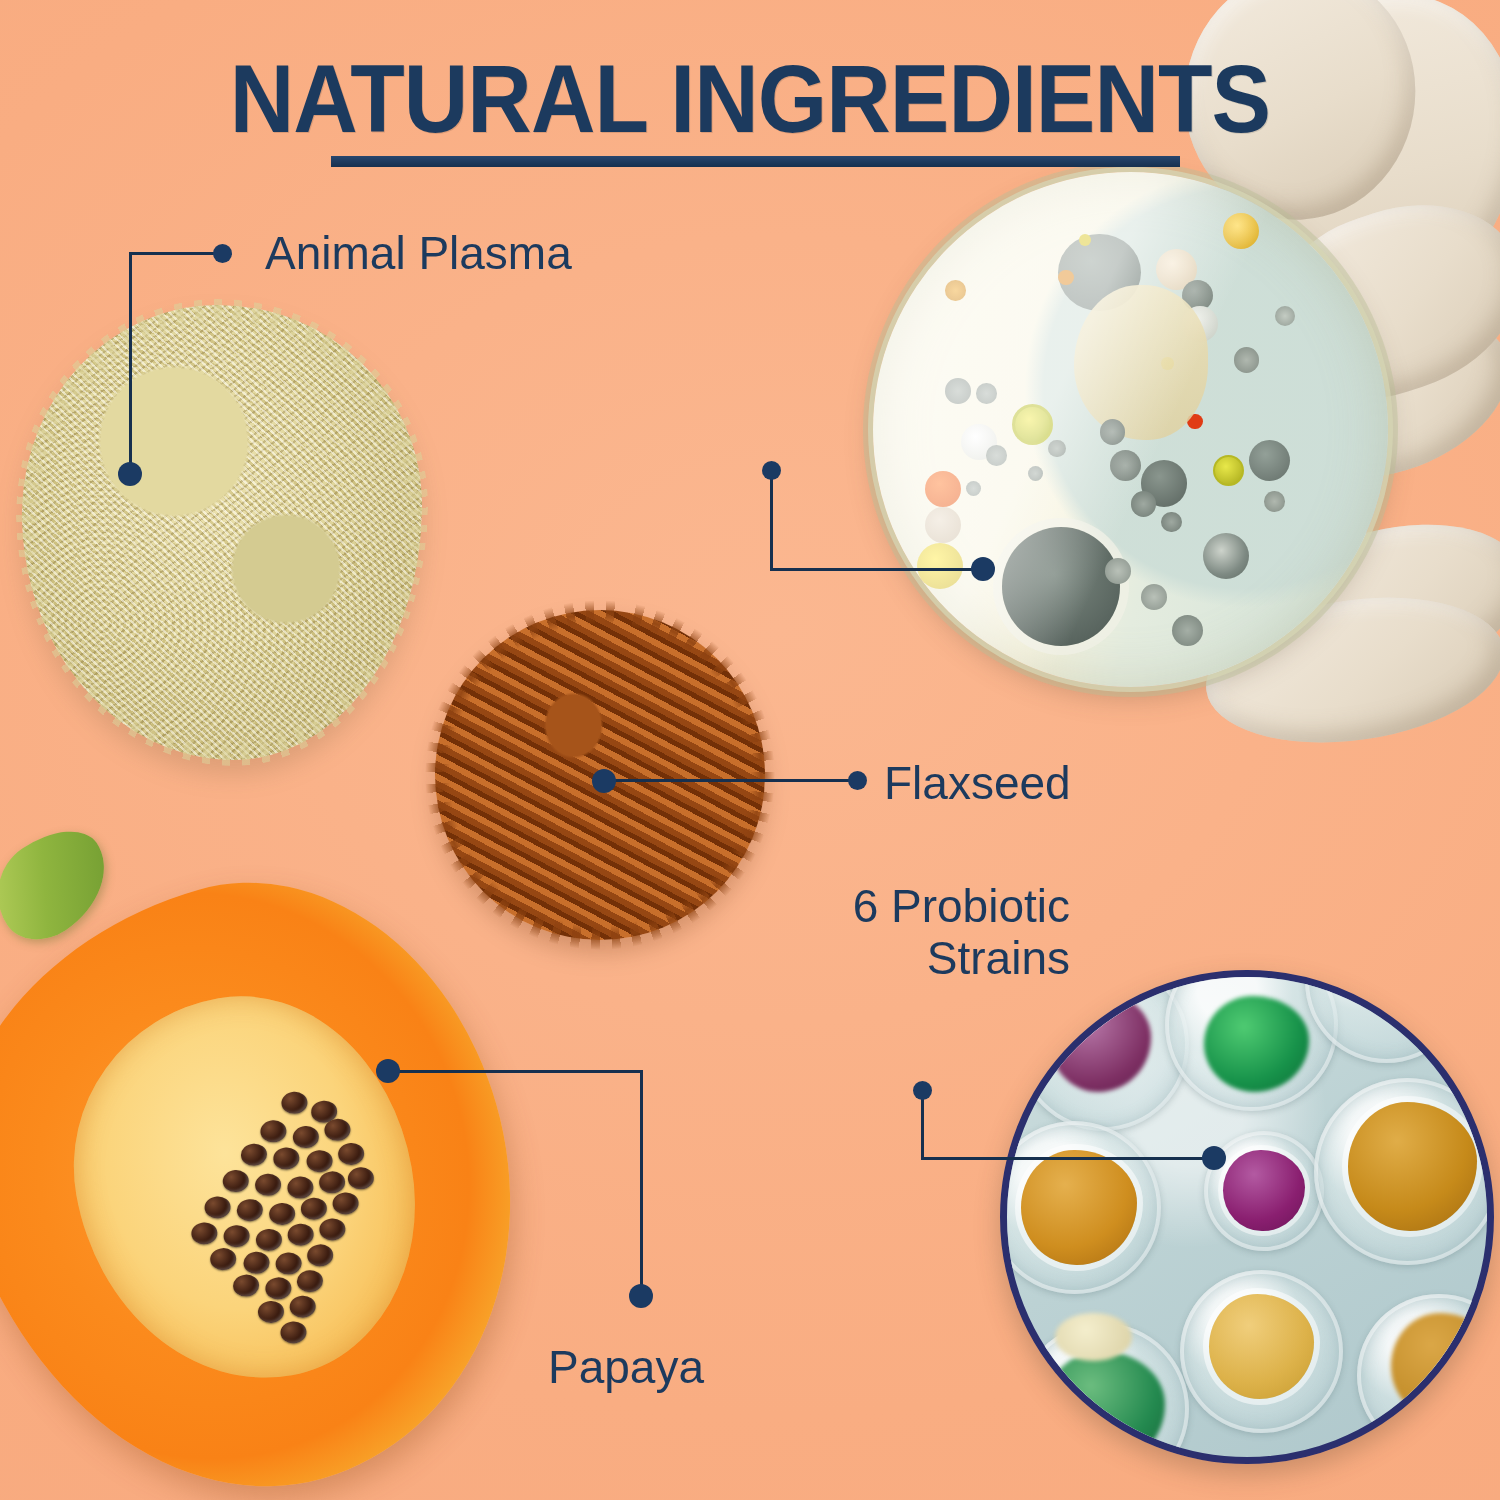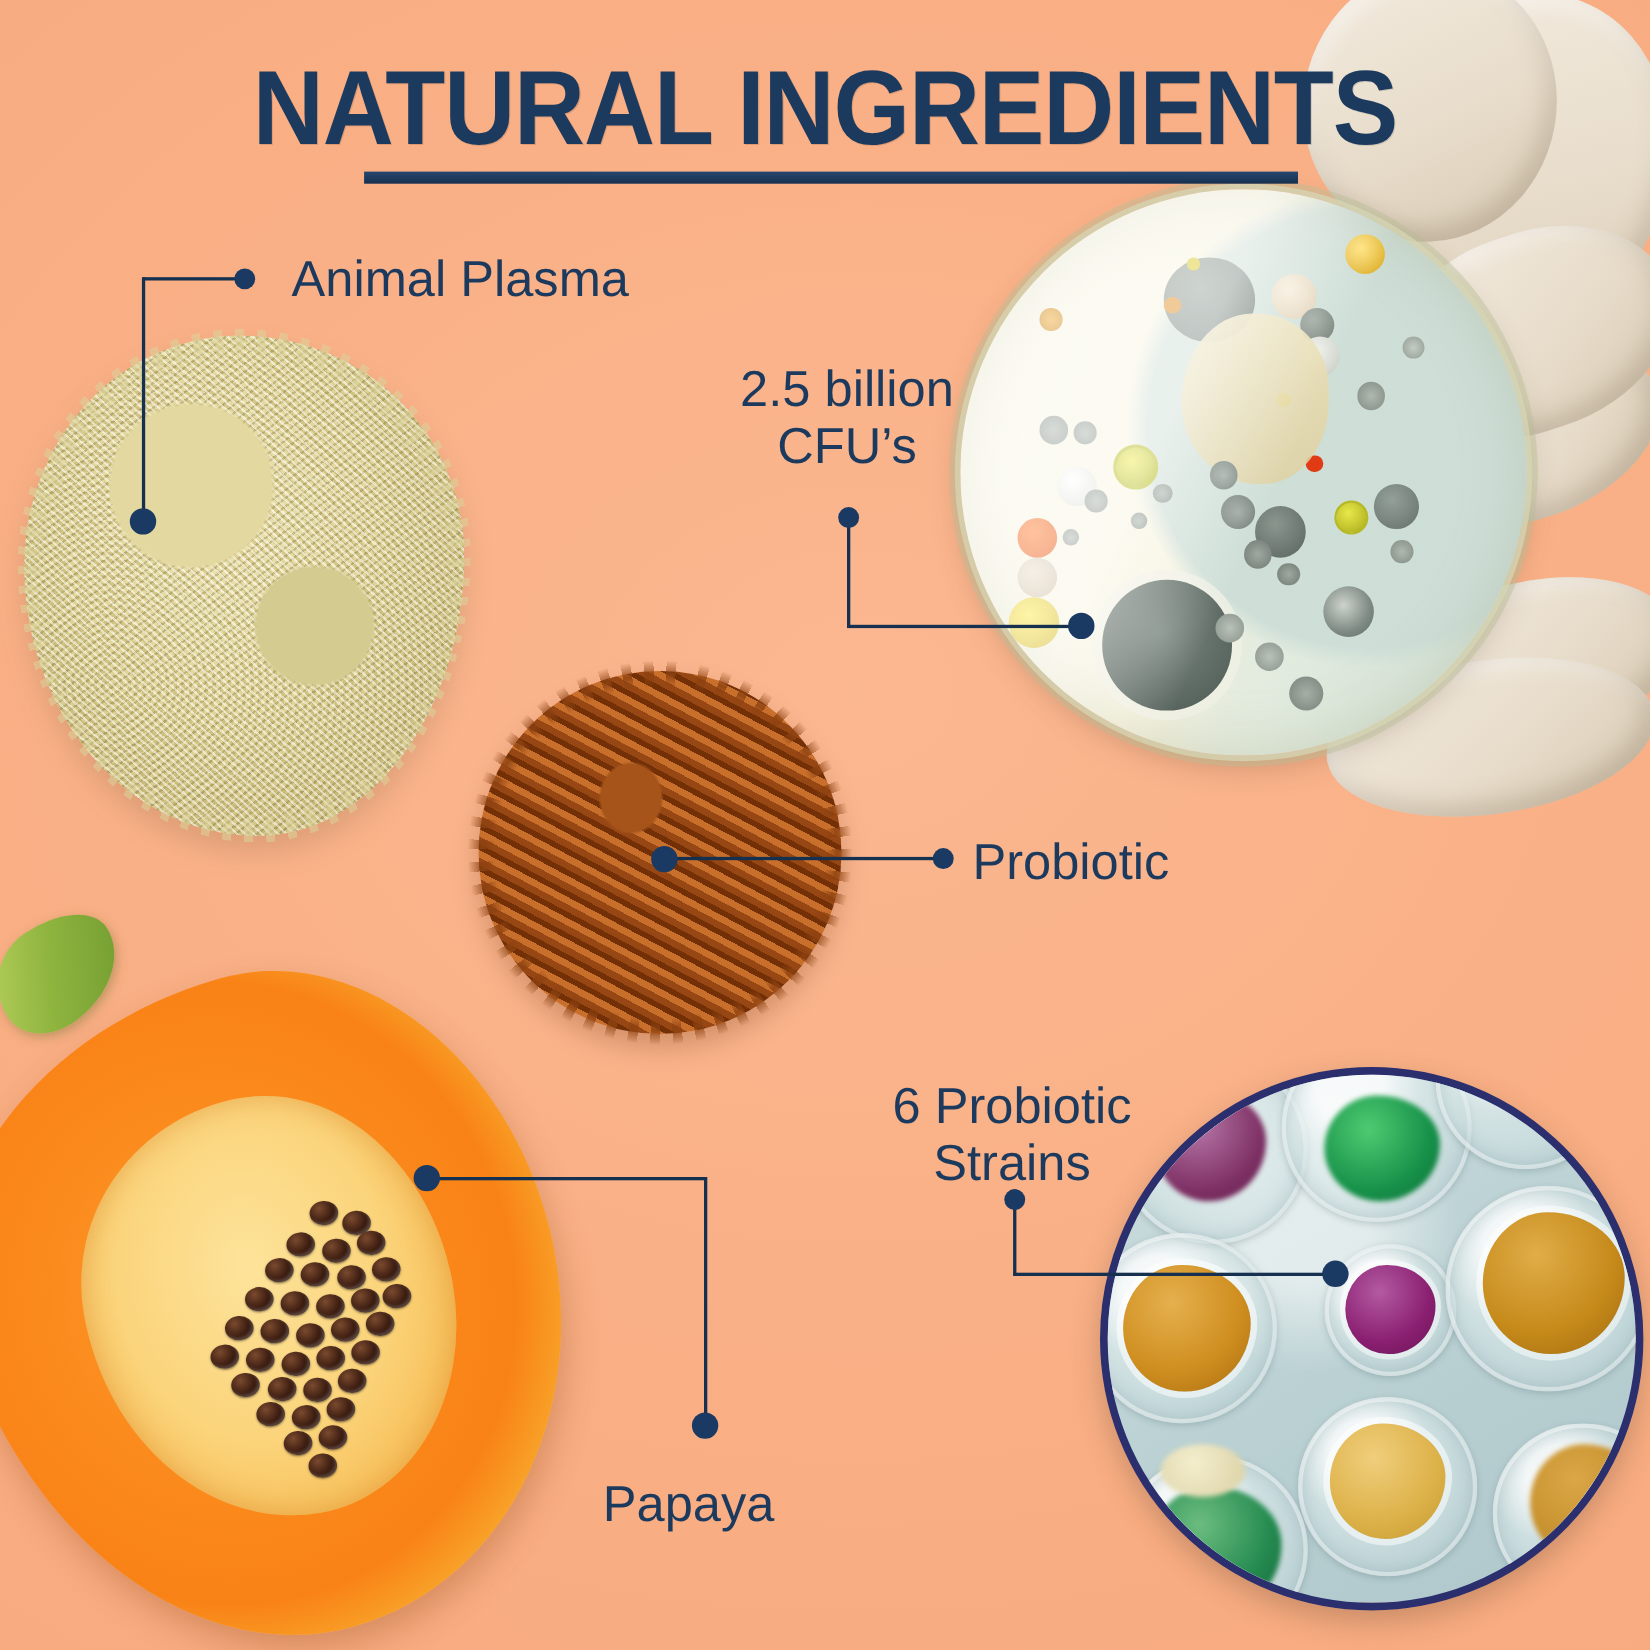--- a/index.html
+++ b/index.html
@@ -307,33 +307,31 @@
 
   <div class="title">NATURAL INGREDIENTS</div>
   <div class="title-bar"></div>
 
   <div class="label" style="left:265px;top:228px;">Animal Plasma</div>
   <div class="lineH" style="left:130px;top:252px;width:96px;"></div>
   <div class="lineV" style="left:129px;top:252px;height:222px;"></div>
   <div class="dot sm" style="left:213px;top:244px;"></div>
   <div class="dot big" style="left:118px;top:462px;"></div>
 
-  <div class="label center" style="left:640px;top:328px;width:260px;">2.5 billion
-CFU’s</div>
   <div class="lineV" style="left:770px;top:470px;height:99px;"></div>
   <div class="lineH" style="left:770px;top:568px;width:215px;"></div>
   <div class="dot sm" style="left:762px;top:461px;"></div>
   <div class="dot big" style="left:971px;top:557px;"></div>
 
-  <div class="label" style="left:884px;top:758px;">Probiotic</div>
+  <div class="label" style="left:884px;top:758px;">Flaxseed</div>
   <div class="lineH" style="left:604px;top:779px;width:250px;"></div>
   <div class="dot big" style="left:592px;top:769px;"></div>
   <div class="dot sm" style="left:848px;top:771px;"></div>
 
-  <div class="label center" style="left:770px;top:980px;width:300px;">6 Probiotic
+  <div class="label center" style="left:770px;top:881px;width:300px;text-align:right;">6 Probiotic
 Strains</div>
   <div class="lineV" style="left:921px;top:1090px;height:69px;"></div>
   <div class="lineH" style="left:921px;top:1157px;width:294px;"></div>
   <div class="dot sm" style="left:913px;top:1081px;"></div>
   <div class="dot big" style="left:1202px;top:1146px;"></div>
 
   <div class="label" style="left:548px;top:1322px;margin-top:20px;">Papaya</div>
   <div class="lineH" style="left:388px;top:1070px;width:254px;"></div>
   <div class="lineV" style="left:640px;top:1070px;height:224px;"></div>
   <div class="dot big" style="left:376px;top:1059px;"></div>

